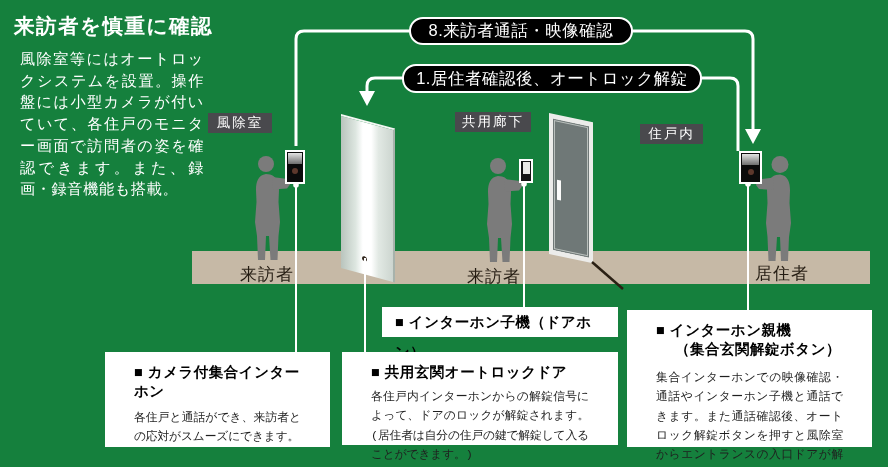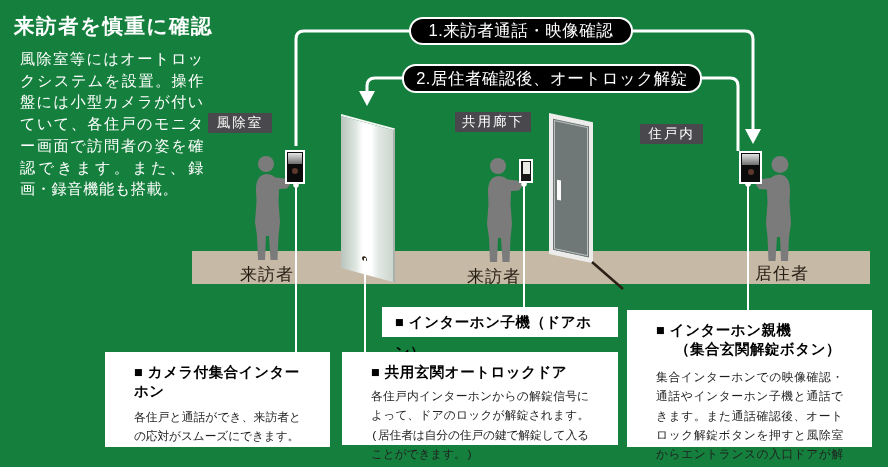--- a/index.html
+++ b/index.html
@@ -123,22 +123,22 @@
   </div>
 
   <div class="area-chip" style="left:208px;top:113px;width:64px">風除室</div>
   <div class="area-chip" style="left:455px;top:112px;width:76px">共用廊下</div>
   <div class="area-chip" style="left:640px;top:124px;width:63px">住戸内</div>
 
   <div class="person-label" style="left:240px;top:263px">来訪者</div>
   <div class="person-label" style="left:467px;top:265px">来訪者</div>
   <div class="person-label" style="left:755px;top:262px">居住者</div>
 
-  <div class="pill" style="left:409px;top:17px;width:224px;height:28px">1.来訪者通話・映像確認</div>
-  <div class="pill" style="left:402px;top:64px;width:300px;height:29px">2.居住者確認後、オートロック解錠</div>
+  <div class="pill" style="left:409px;top:17px;width:224px;height:28px">8.来訪者通話・映像確認</div>
+  <div class="pill" style="left:402px;top:64px;width:300px;height:29px">1.居住者確認後、オートロック解錠</div>
 
   <div class="info-box" style="left:105px;top:352px;width:225px;height:95px">
     <div class="info-title">■ カメラ付集合インターホン</div>
     <div class="info-body">各住戸と通話ができ、来訪者との応対がスムーズにできます。</div>
   </div>
 
   <div class="info-box" style="left:382px;top:307px;width:236px;height:30px;padding:0 13px">
     <div class="info-title" style="line-height:30px">■ インターホン子機（ドアホン）</div>
   </div>
 

